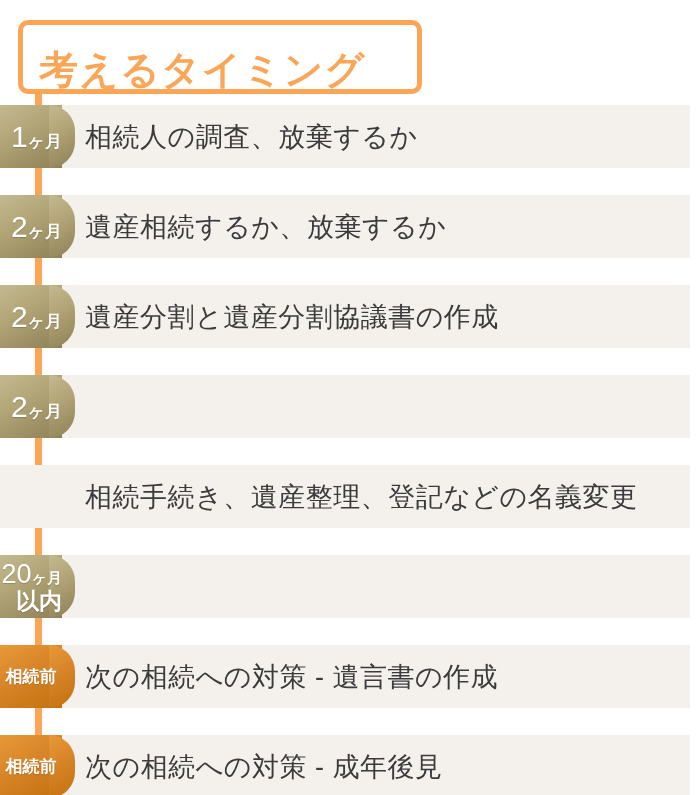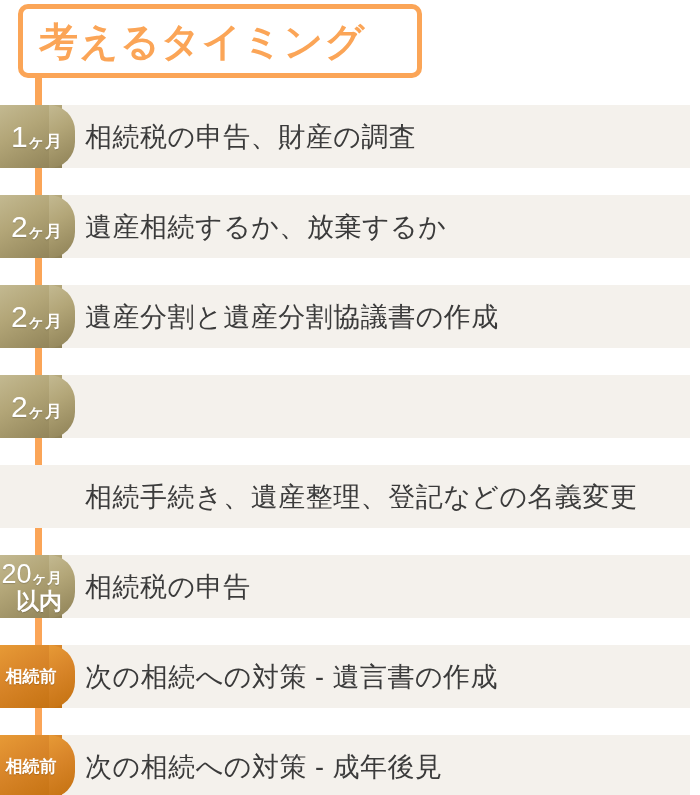--- a/index.html
+++ b/index.html
@@ -12,29 +12,29 @@
     background: #ffffff;
     font-family: "Liberation Sans", "DejaVu Sans", sans-serif;
     overflow: hidden;
     position: relative;
   }
 
   
   #title-wrap {
     position: absolute;
     left: 18px;
-    top: 4px;
+    top: 20px;
     width: 404px;
     height: 74px;
     box-sizing: border-box;
     border: 5px solid #fba557;
     border-radius: 10px;
     background: #ffffff;
     display: flex;
-    align-items: center;
+    align-items: flex-end;
     z-index: 5;
   }
   #title-text {
     color: #fba557;
     font-size: 39px;
     font-weight: bold;
     letter-spacing: 1px;
     padding-left: 16px;
     line-height: 1;
     white-space: nowrap;
@@ -156,21 +156,21 @@
   <div id="title-text">考えるタイミング</div>
 </div>
 
 <div id="timeline">
     <div class="connector" style="top: -4px; height: 710px;"></div>
     <div class="row">
       <div class="row-bg"></div>
       <div class="badge gold">
         <div class="badge-line1"><span class="badge-num">1</span><span class="badge-unit">ヶ月</span></div>
       </div>
-      <div class="row-label">相続税の申告、財産の調査</div>
+      <div class="row-label">相続人の調査、放棄するか</div>
     </div>
     <div class="row">
       <div class="row-bg"></div>
       <div class="badge gold">
         <div class="badge-line1"><span class="badge-num">2</span><span class="badge-unit">ヶ月</span></div>
       </div>
       <div class="row-label">遺産相続するか、放棄するか</div>
     </div>
     <div class="row">
       <div class="row-bg"></div>
@@ -188,21 +188,20 @@
     <div class="row">
       <div class="row-bg"></div>
       <div class="row-label">相続手続き、遺産整理、登記などの名義変更</div>
     </div>
     <div class="row">
       <div class="row-bg"></div>
       <div class="badge gold two-line">
         <div class="badge-line1"><span class="badge-num">20</span><span class="badge-unit">ヶ月</span></div>
         <div class="badge-line2">以内</div>
       </div>
-      <div class="row-label">相続税の申告</div>
     </div>
     <div class="row">
       <div class="row-bg"></div>
       <div class="badge orange text-only">
         <div class="badge-line1">相続前</div>
       </div>
       <div class="row-label">次の相続への対策 - 遺言書の作成</div>
     </div>
     <div class="row">
       <div class="row-bg"></div>

